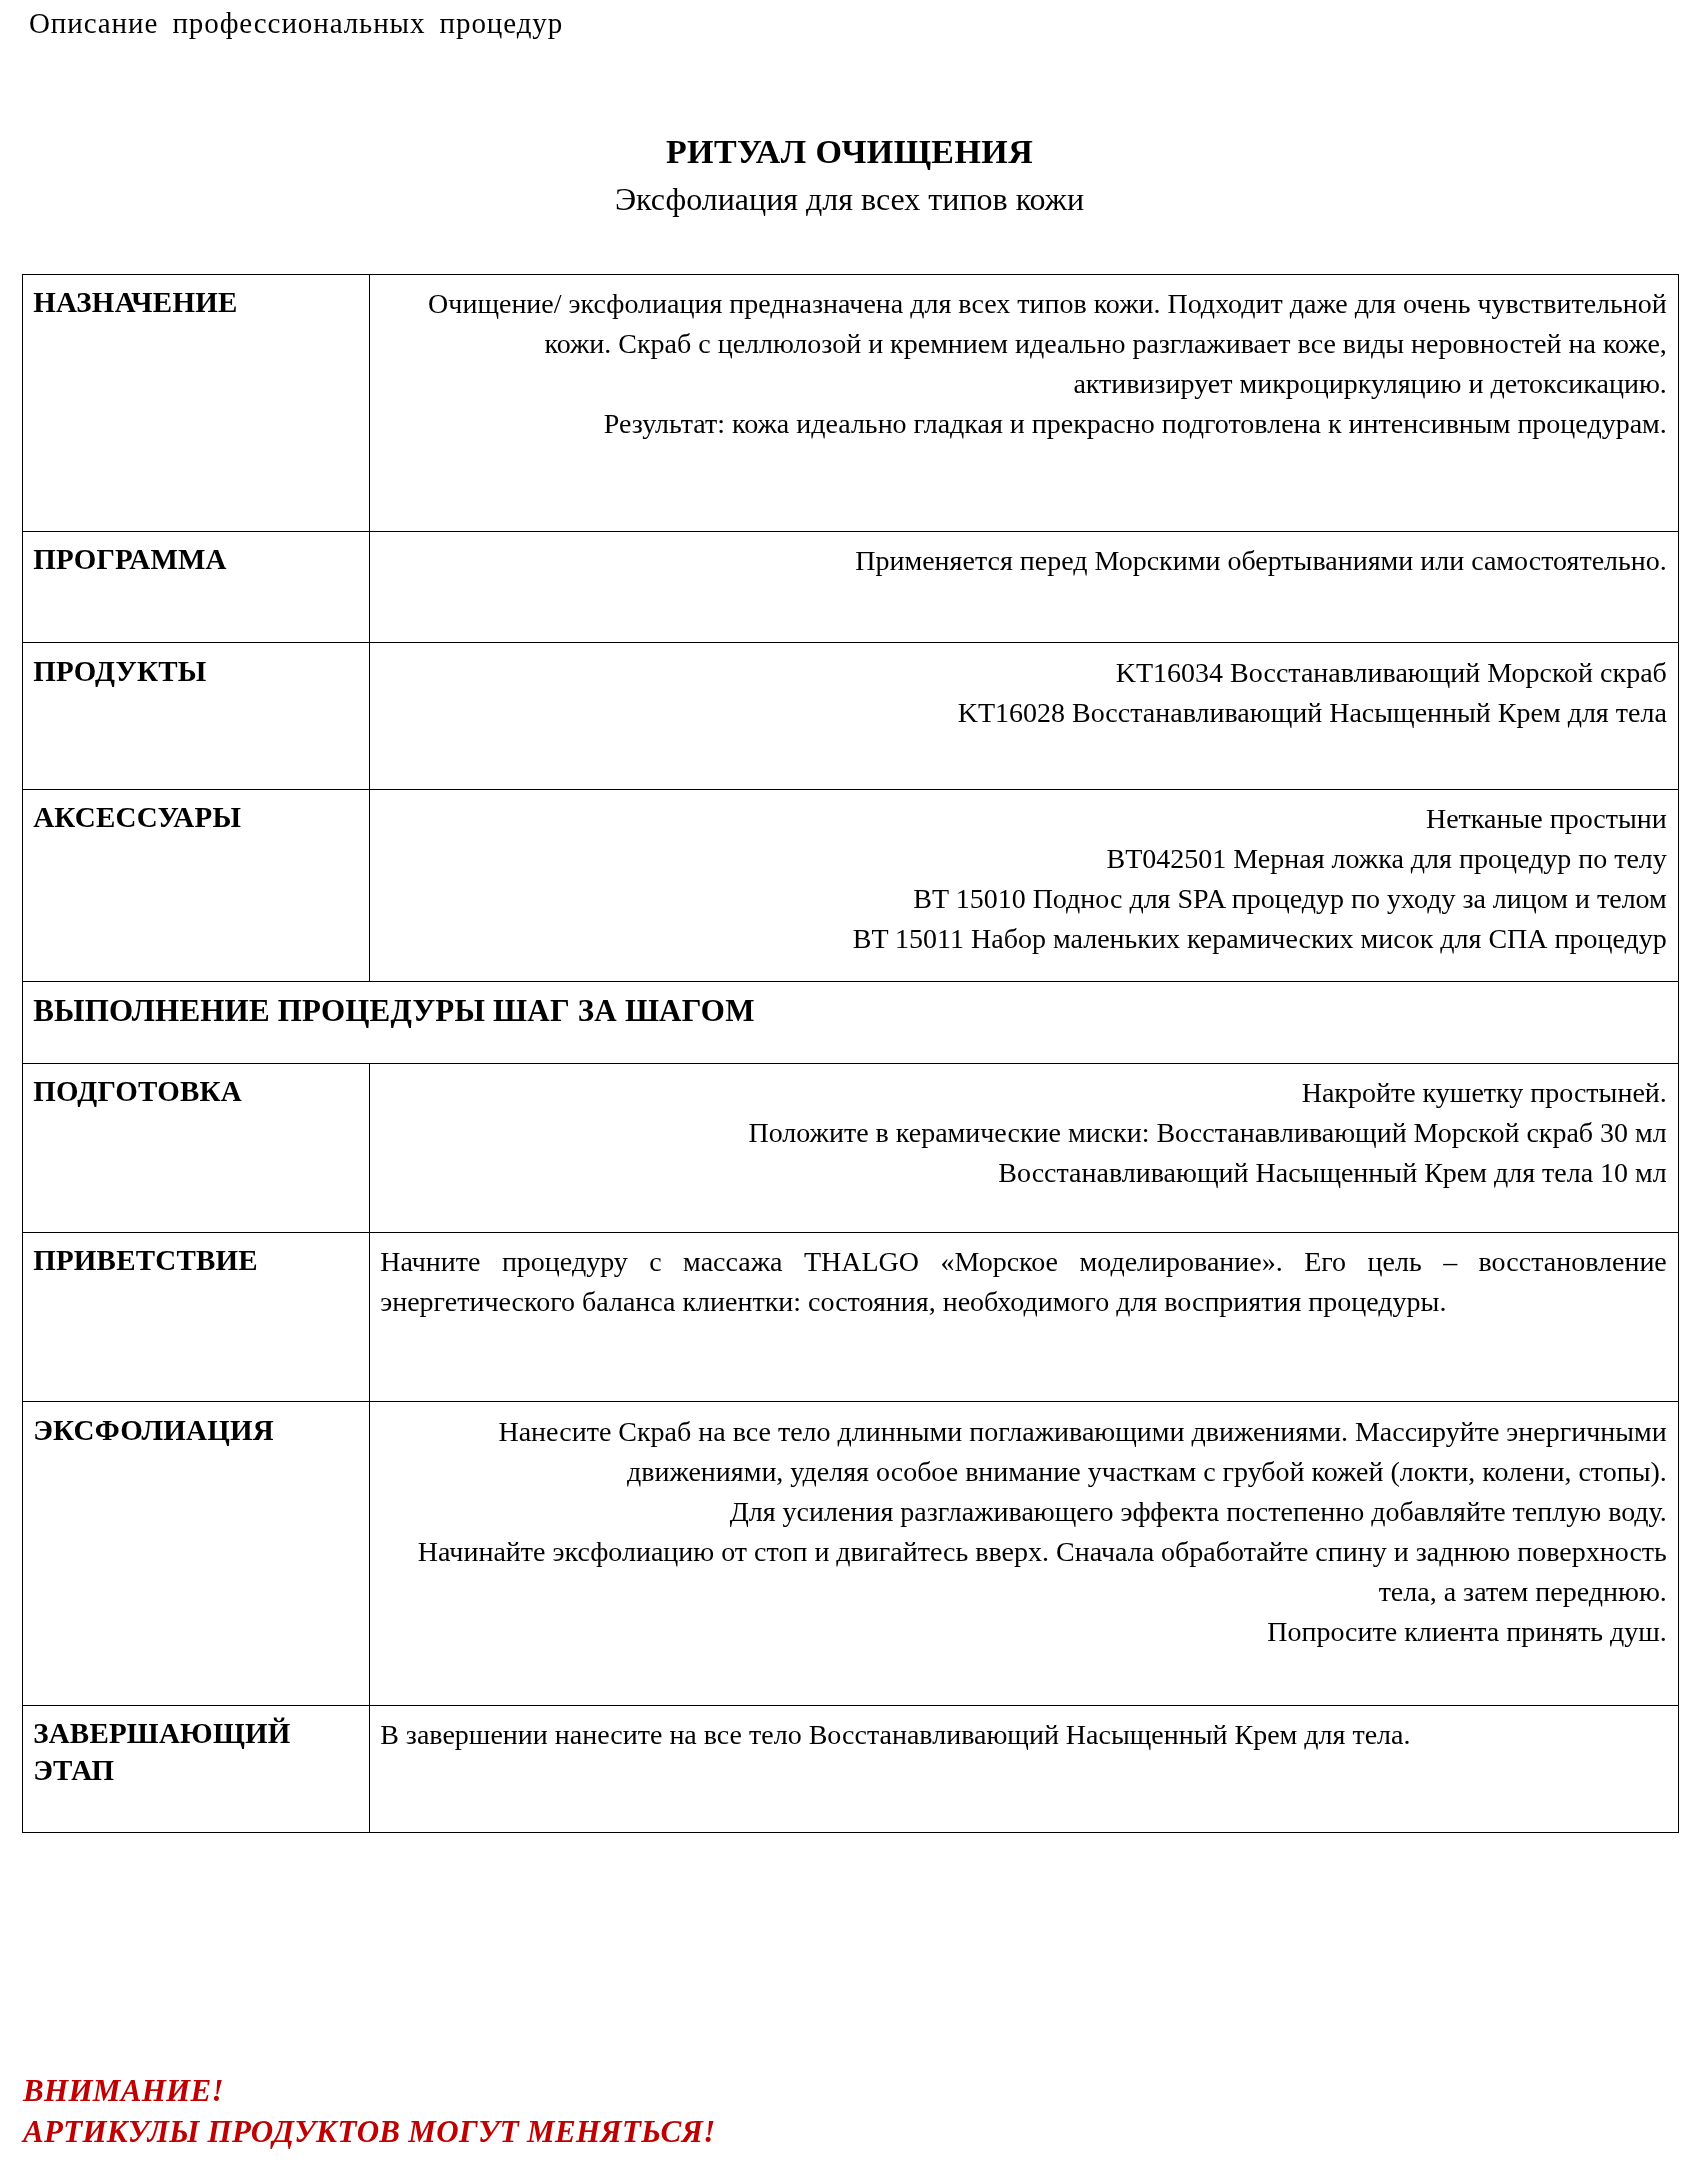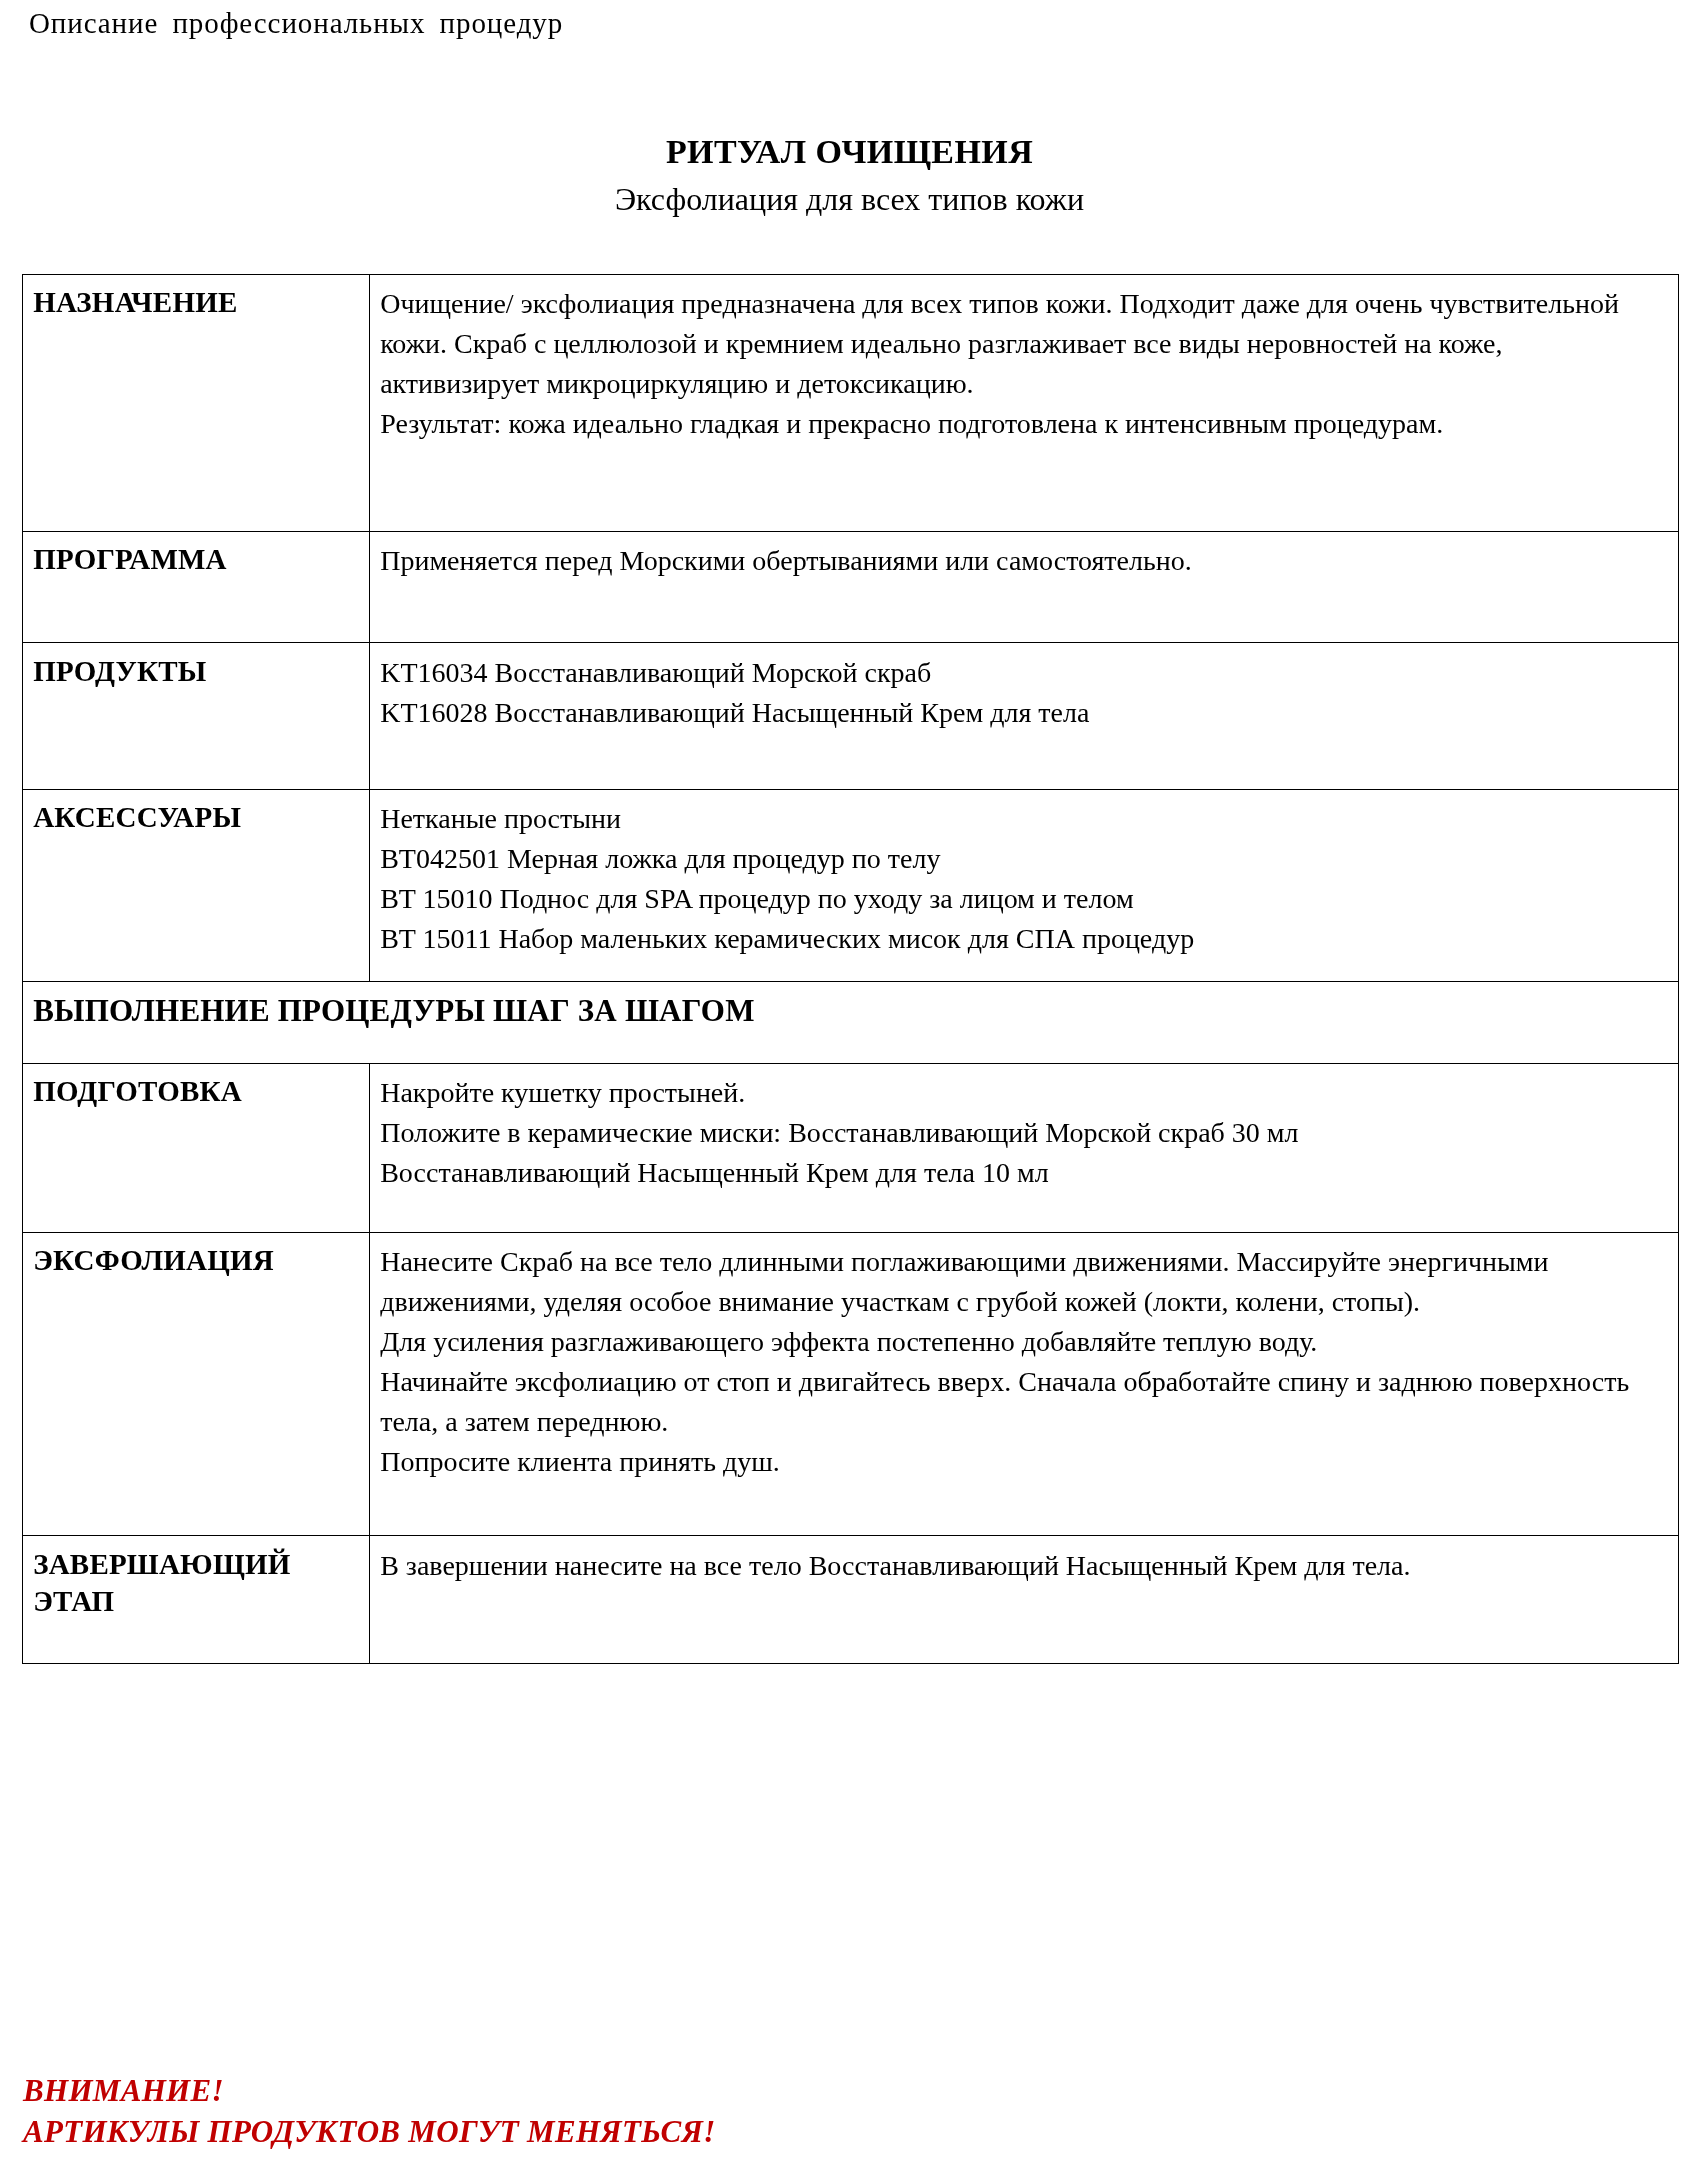--- a/index.html
+++ b/index.html
@@ -80,21 +80,21 @@
     letter-spacing: 0.2px;
   }
   .body-text {
     font-size: 28px;
     line-height: 40px;
   }
   .body-text.justify {
     text-align: justify;
     text-justify: inter-word;
   }
-  .body-text .ln { display: block; }
+  .body-text .ln { display: block; text-align: right; }
 
   td.section-head {
     padding: 10.7px 10.7px 15.3px 10.7px;
   }
   .section-head-text {
     font-size: 31px;
     font-weight: bold;
     line-height: 40px;
     letter-spacing: 0.2px;
     font-family: Liberation Serif, serif;
@@ -205,20 +205,30 @@
         </td>
         <td>
           <div class="body-text">
             <span class="ln">Накройте кушетку простыней.</span>
             <span class="ln">Положите в керамические миски: Восстанавливающий Морской скраб 30 мл</span>
             <span class="ln">Восстанавливающий Насыщенный Крем для тела 10 мл</span>
           </div>
         </td>
       </tr>
 
+      <tr class="r-privetstvie">
+        <td>
+          <div class="lbl">ПРИВЕТСТВИЕ</div>
+        </td>
+        <td>
+          <div class="body-text justify">
+            <span>Начните процедуру с массажа THALGO «Морское моделирование». Его цель – восстановление энергетического баланса клиентки: состояния, необходимого для восприятия процедуры.</span>
+          </div>
+        </td>
+      </tr>
 
       <tr class="r-eksfoliacia">
         <td>
           <div class="lbl">ЭКСФОЛИАЦИЯ</div>
         </td>
         <td>
           <div class="body-text">
             <span class="ln">Нанесите Скраб на все тело длинными поглаживающими движениями. Массируйте энергичными движениями, уделяя особое внимание участкам с грубой кожей (локти, колени, стопы).</span>
             <span class="ln">Для усиления разглаживающего эффекта постепенно добавляйте теплую воду.</span>
             <span class="ln">Начинайте эксфолиацию от стоп и двигайтесь вверх. Сначала обработайте спину и заднюю поверхность тела, а затем переднюю.</span>

